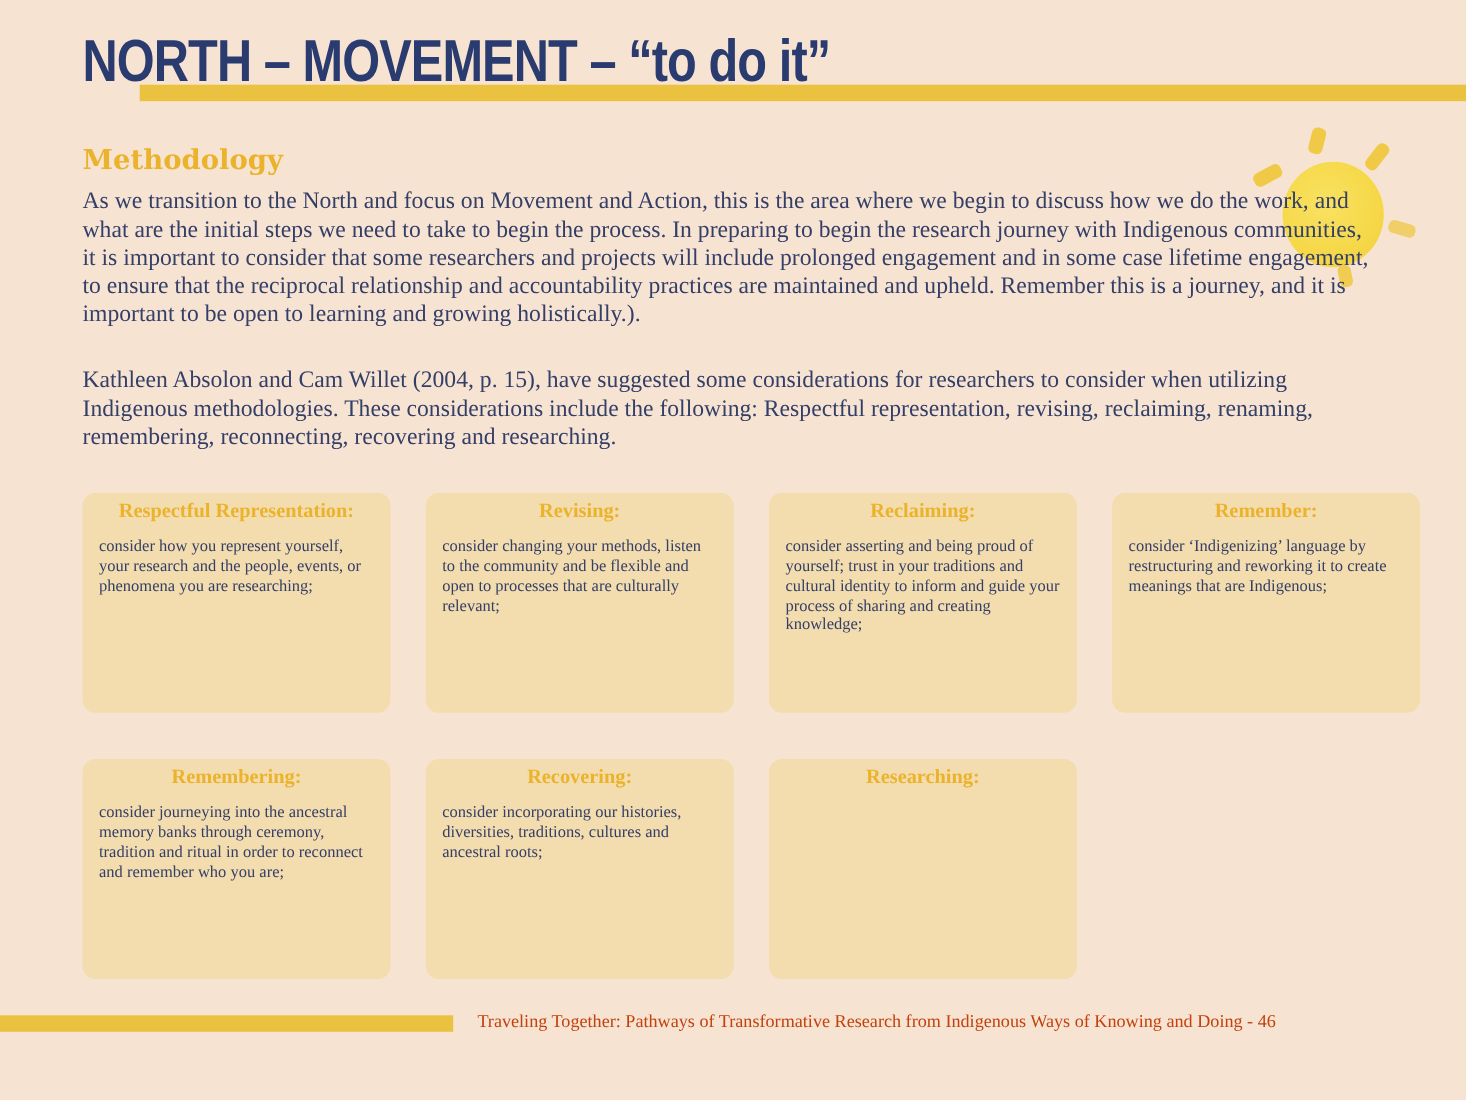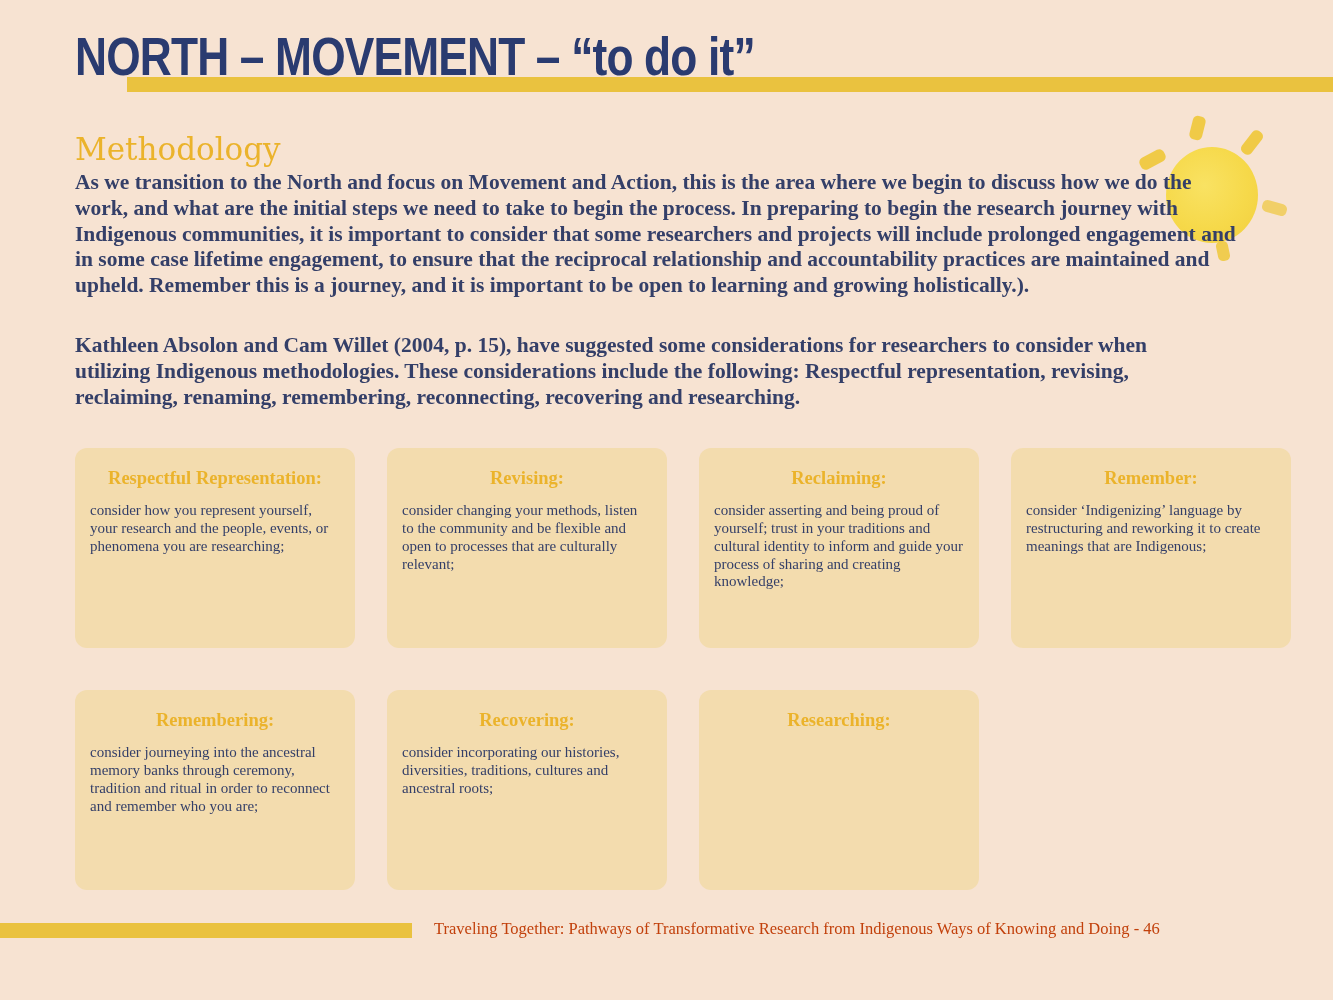--- a/index.html
+++ b/index.html
@@ -32,39 +32,39 @@
     transform:scaleX(.82); transform-origin:left top;
   }
   .title-bar {
     position:absolute; left:127px; top:77px; width:1206px; height:15px;
     background:#eac23f; z-index:1;
   }
 
   
   .section-heading {
     position:absolute; left:75px; top:131px; z-index:1;
-    font-family:"DejaVu Serif", serif; font-weight:normal;
-    font-size:31px; color:#ebb32b;
+    font-family:"DejaVu Serif", serif; font-weight:bold;
+    font-size:25px; color:#ebb32b;
   }
   .paragraph {
     position:absolute; left:75px; z-index:1;
-    font-size:21.5px; line-height:1.2; color:#343f68;font-weight:bold;
+    font-size:21.5px; line-height:1.2; color:#343f68;
   }
   .paragraph1 { top:170px; width:1172px; }
   .paragraph2 { top:333px; width:1140px; }
 
   
   .cards {
     position:absolute; left:75px; top:448px; z-index:1;
     display:grid; grid-template-columns:repeat(4,280px);
     column-gap:32px; row-gap:42px;
   }
   .card {
     width:280px; height:200px; box-sizing:border-box;
-    background:#f3dcae; border-radius:12px; padding:20px 15px;
+    background:#f3dcae; border-radius:12px; padding:7px 15px;
   }
   .card-title {
     text-align:center; white-space:nowrap;
     font-weight:bold; font-size:18.5px; color:#ebb32b;
     margin-bottom:13px;
   }
   .card-body { font-size:15px; line-height:1.19; color:#343f68; }
 
   
   .footer-bar {

